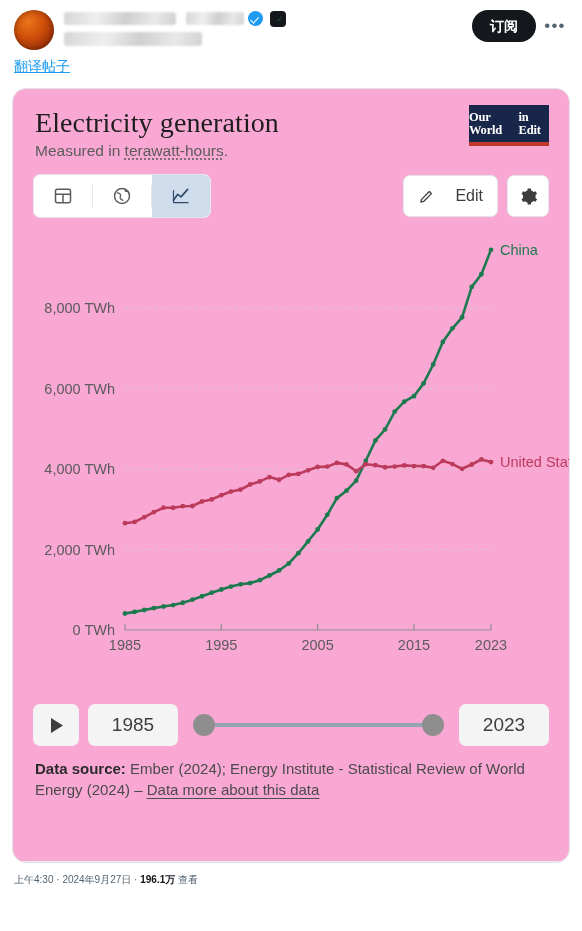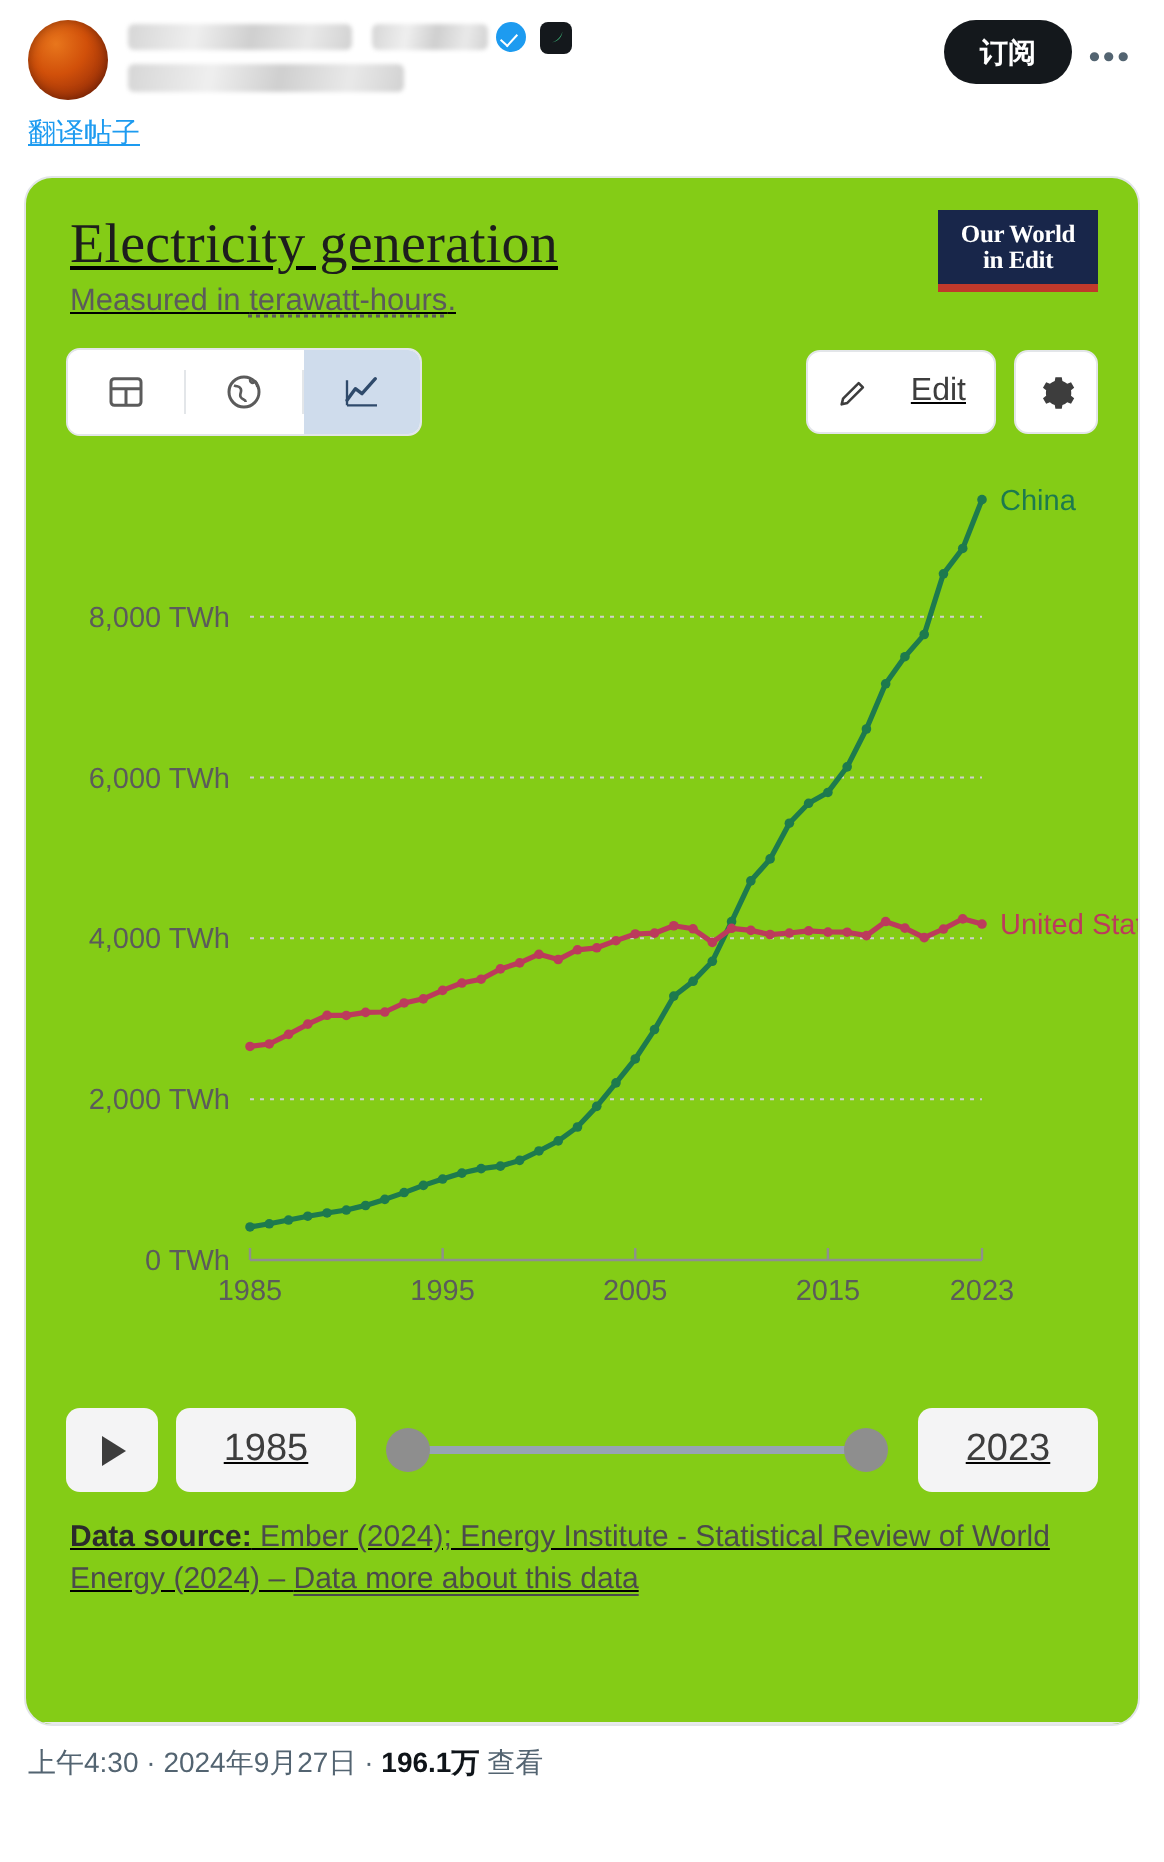--- a/index.html
+++ b/index.html
@@ -34,21 +34,21 @@
   .verified:after{
     content:"";position:absolute;left:4px;top:3.5px;width:4px;height:7px;
     border:solid #fff;border-width:0 1.8px 1.8px 0;transform:rotate(42deg);
   }
   .mini-badge{
     width:16px;height:16px;border-radius:4px;background:#14181c;flex:0 0 16px;margin-left:3px;
     display:flex;align-items:center;justify-content:center;
   }
   .handle-row{margin-top:5px;height:14px;display:flex;align-items:center;}
   .redact.h1{width:138px;height:14px;}
-  .head-actions{display:flex;align-items:flex-end;gap:6px;margin-top:2px;}
+  .head-actions{display:flex;align-items:center;gap:6px;margin-top:2px;}
   .subscribe{
     background:#14181c;color:#fff;border:none;border-radius:999px;
     font-size:14px;font-weight:bold;padding:9px 18px;cursor:pointer;line-height:1;
     font-family:"Liberation Sans", sans-serif;
   }
   .more-dots{
     width:26px;height:26px;display:flex;align-items:center;justify-content:center;
     color:#536471;font-size:17px;letter-spacing:1.2px;cursor:pointer;
   }
 
@@ -57,36 +57,36 @@
     padding:6px 14px 0 14px;font-size:16.5px;color:#0f1419;line-height:22px;
   }
   .emoji{font-size:16px;}
   .translate{
     padding:6px 14px 0 14px;font-size:14px;color:#1d9bf0;cursor:pointer;text-decoration:underline;
   }
 
   
   .card{
     margin:12px 12px 0 12px;border:1px solid #e2e5e8;border-radius:14px;
-    background:#84cc16;box-sizing:border-box;width:558px;height:775px;
-    position:relative;overflow:hidden;text-decoration:underline;
+    background:#f9a8d4;box-sizing:border-box;width:558px;height:775px;
+    position:relative;overflow:hidden;
   }
   .chart-title{
     font-family:"Liberation Serif", serif;font-size:28px;color:#1d1d1d;
     padding:18px 0 0 22px;letter-spacing:.1px;font-weight:normal;margin:0;
   }
   .chart-sub{
     padding:3px 0 0 22px;font-size:15.5px;color:#5b5b5b;
   }
   .chart-sub u{text-decoration:underline;text-decoration-style:dotted;text-underline-offset:3px;}
 
   .owid-logo{
     position:absolute;right:20px;top:16px;width:80px;height:41px;
     background:#18264a;border-bottom:4px solid #c0392b;box-sizing:border-box;
-    display:flex;flex-direction:column;align-items:center;justify-content:center;
+    display:flex;flex-direction:row;align-items:center;justify-content:center;
     color:#fff;font-family:"Liberation Serif", serif;font-weight:bold;
     font-size:12.5px;line-height:13px;letter-spacing:-.2px;
   }
 
   
   .toolbar{display:flex;align-items:center;justify-content:space-between;padding:14px 20px 0 20px;}
   .tabs{
     display:flex;align-items:center;border:1px solid #e3e6e9;border-radius:7px;overflow:hidden;
     height:42px;background:#fff;
   }
@@ -137,21 +137,21 @@
   .source{
     padding:12px 22px 0 22px;font-size:15px;color:#4b4b4b;line-height:21px;
   }
   .source b{color:#2b2b2b;}
   .source a{color:#4b4b4b;text-decoration:underline;text-underline-offset:3px;cursor:pointer;}
 
   .card-bottom-rule{position:absolute;left:0;right:0;bottom:0;height:1px;background:#e8eaec;}
 
   
   .tw-foot{
-    padding:10px 14px 0 14px;font-size:14px;color:#536471;
+    padding:10px 14px 0 14px;font-size:10px;color:#536471;
   }
   .tw-foot b{color:#0f1419;}
 </style>
 </head>
 <body>
 
 <div class="tweet">
 
   <div class="tw-head">
     <div class="avatar"></div>

